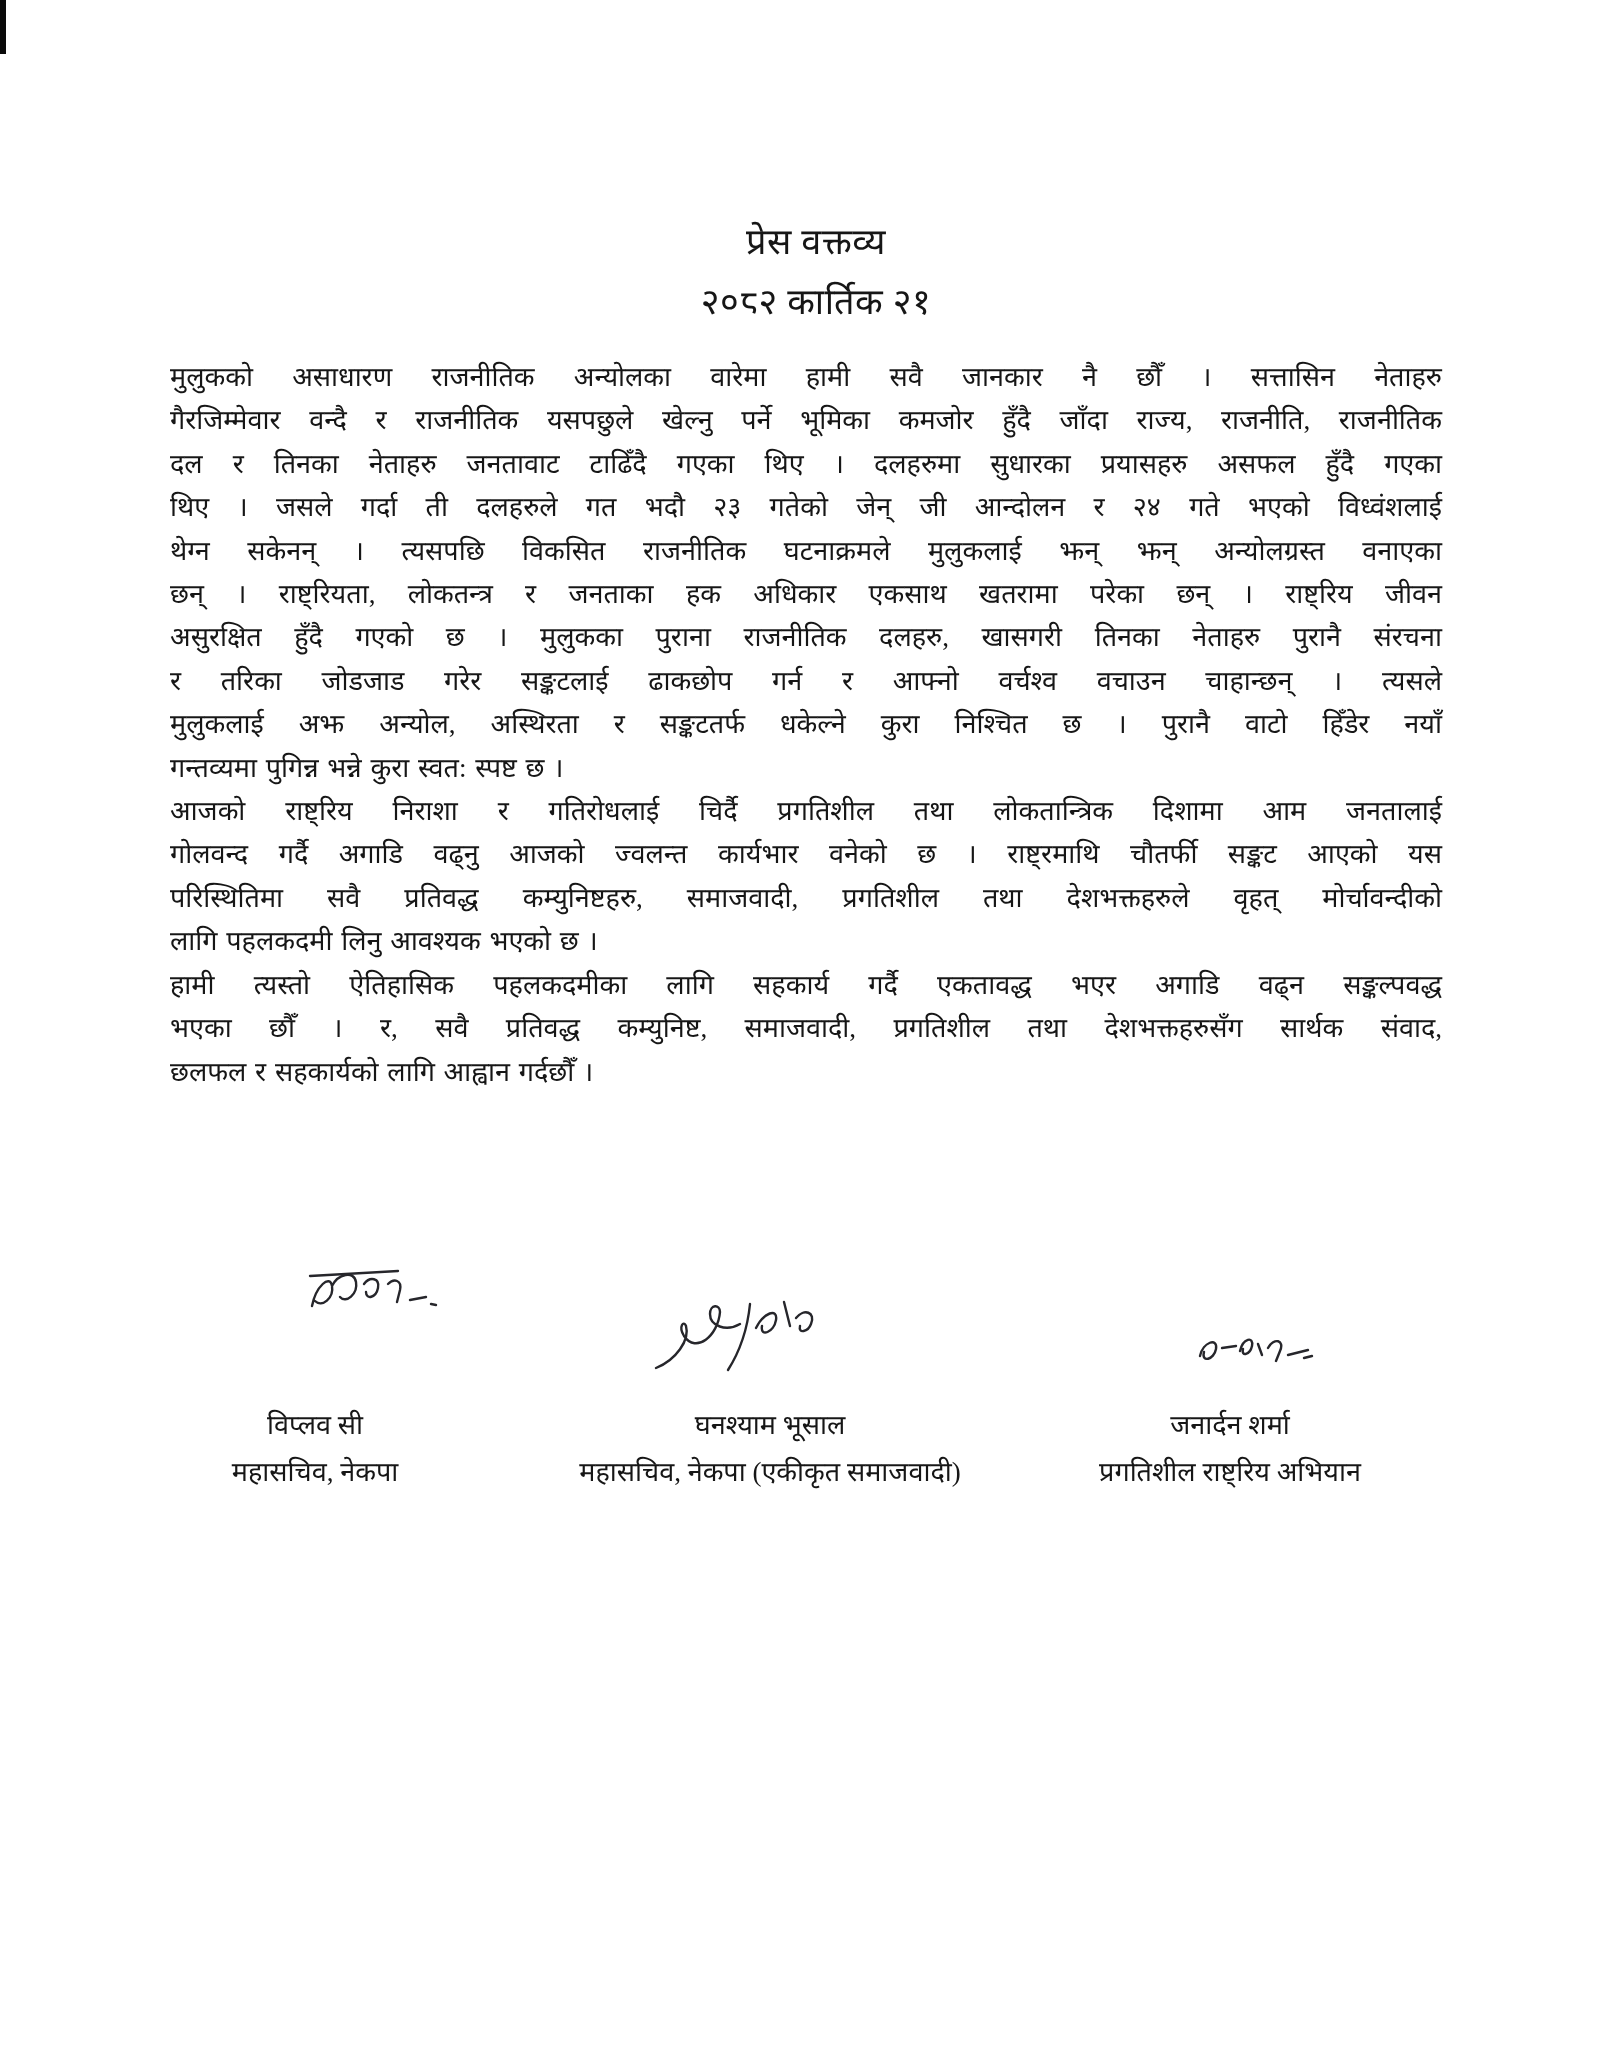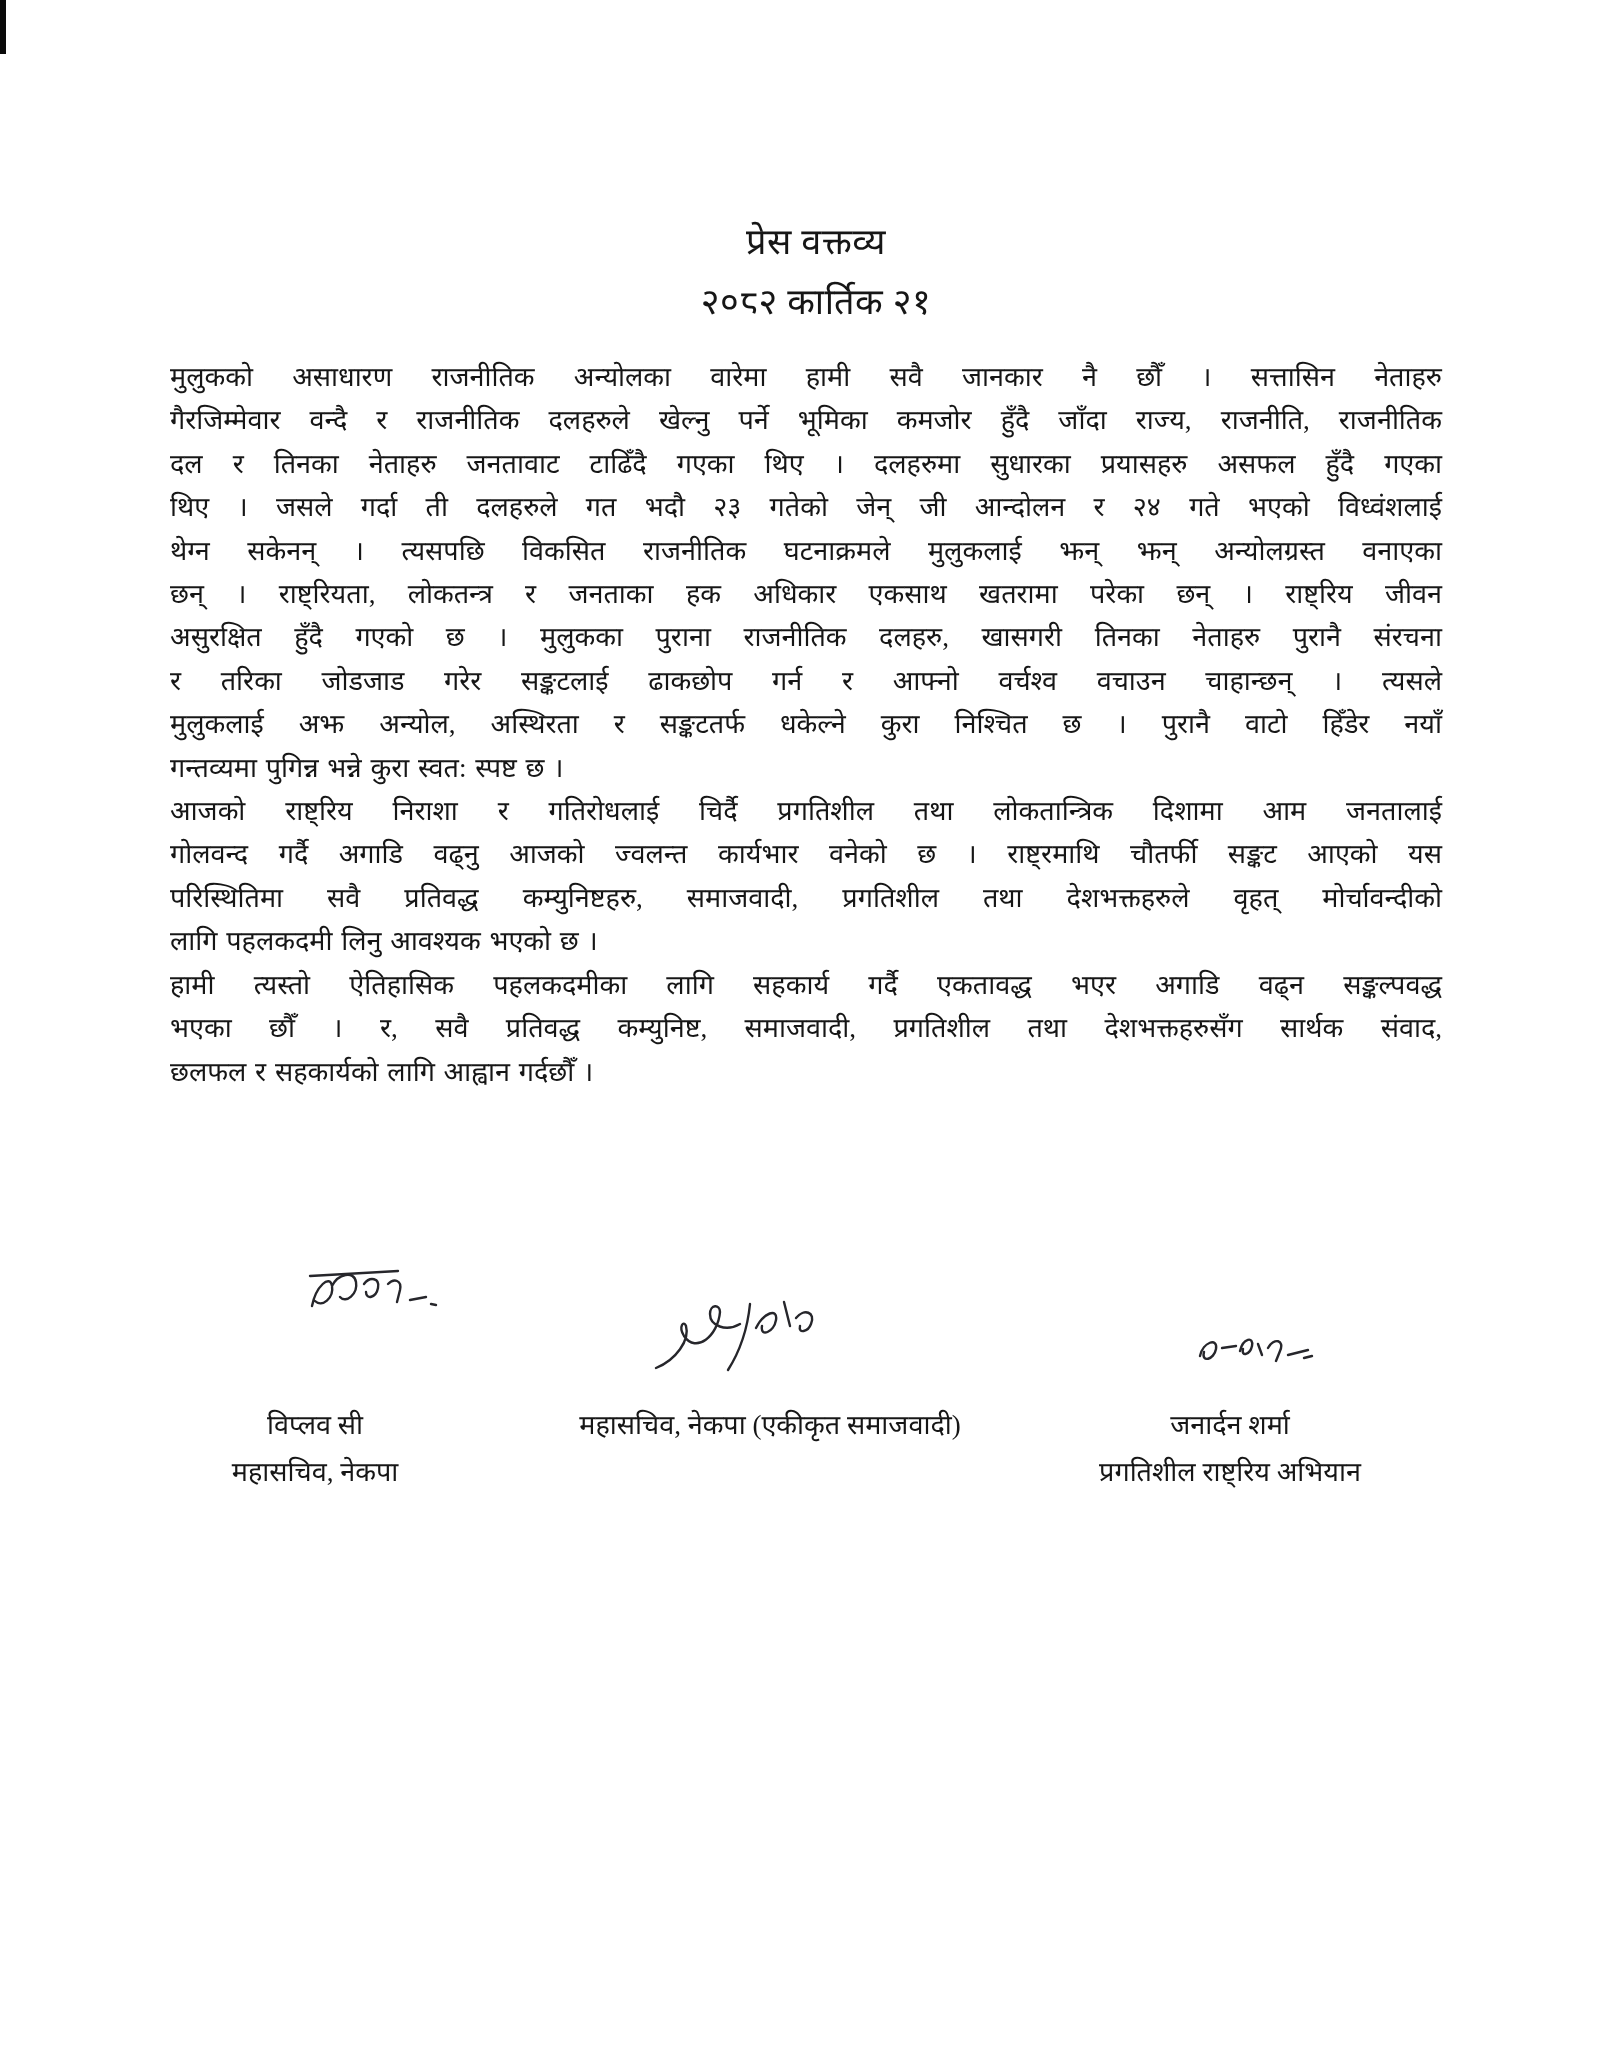--- a/index.html
+++ b/index.html
@@ -75,21 +75,21 @@
   <div class="scan-artifact"></div>
 
   <div class="title-block">
     <div>प्रेस वक्तव्य</div>
     <div>२०८२ कार्तिक २१</div>
   </div>
 
   <div class="doc-body" id="paragraphs-container">
       <div class="paragraph">
         <div class="line">मुलुकको असाधारण राजनीतिक अन्योलका वारेमा हामी सवै जानकार नै छौँ । सत्तासिन नेताहरु</div>
-        <div class="line">गैरजिम्मेवार वन्दै र राजनीतिक दलहरुले खेल्नु पर्ने भूमिका कमजोर हुँदै जाँदा राज्य, राजनीति, राजनीतिक</div>
+        <div class="line">गैरजिम्मेवार वन्दै र राजनीतिक यसपछुले खेल्नु पर्ने भूमिका कमजोर हुँदै जाँदा राज्य, राजनीति, राजनीतिक</div>
         <div class="line">दल र तिनका नेताहरु जनतावाट टाढिँदै गएका थिए । दलहरुमा सुधारका प्रयासहरु असफल हुँदै गएका</div>
         <div class="line">थिए । जसले गर्दा ती दलहरुले गत भदौ २३ गतेको जेन् जी आन्दोलन र २४ गते भएको विध्वंशलाई</div>
         <div class="line">थेग्न सकेनन् । त्यसपछि विकसित राजनीतिक घटनाक्रमले मुलुकलाई झन् झन् अन्योलग्रस्त वनाएका</div>
         <div class="line">छन् । राष्ट्रियता, लोकतन्त्र र जनताका हक अधिकार एकसाथ खतरामा परेका छन् । राष्ट्रिय जीवन</div>
         <div class="line">असुरक्षित हुँदै गएको छ । मुलुकका पुराना राजनीतिक दलहरु, खासगरी तिनका नेताहरु पुरानै संरचना</div>
         <div class="line">र तरिका जोडजाड गरेर सङ्कटलाई ढाकछोप गर्न र आफ्नो वर्चश्व वचाउन चाहान्छन् । त्यसले</div>
         <div class="line">मुलुकलाई अझ अन्योल, अस्थिरता र सङ्कटतर्फ धकेल्ने कुरा निश्चित छ । पुरानै वाटो हिँडेर नयाँ</div>
         <div class="line last">गन्तव्यमा पुगिन्न भन्ने कुरा स्वत: स्पष्ट छ ।</div>
       </div>
       <div class="paragraph">
@@ -134,20 +134,21 @@
       <path d="M78,30 C84,19 95,22 90,33 L86,43"></path>
       <path d="M98,37 L118,32 M114,40 l8,-2"></path>
     </svg>
   </div>
 
   <div class="sig-col" id="sig-col-1">
     <span class="signatory-name">विप्लव सी</span>
     <span class="signatory-role">महासचिव, नेकपा</span>
   </div>
   <div class="sig-col" id="sig-col-2">
+    <span class="signatory-name">घनश्याम भूसाल</span>
     <span class="signatory-role">महासचिव, नेकपा (एकीकृत समाजवादी)</span>
   </div>
   <div class="sig-col" id="sig-col-3">
     <span class="signatory-name">जनार्दन शर्मा</span>
     <span class="signatory-role">प्रगतिशील राष्ट्रिय अभियान</span>
   </div>
 
 </div>
 
 </body></html>

